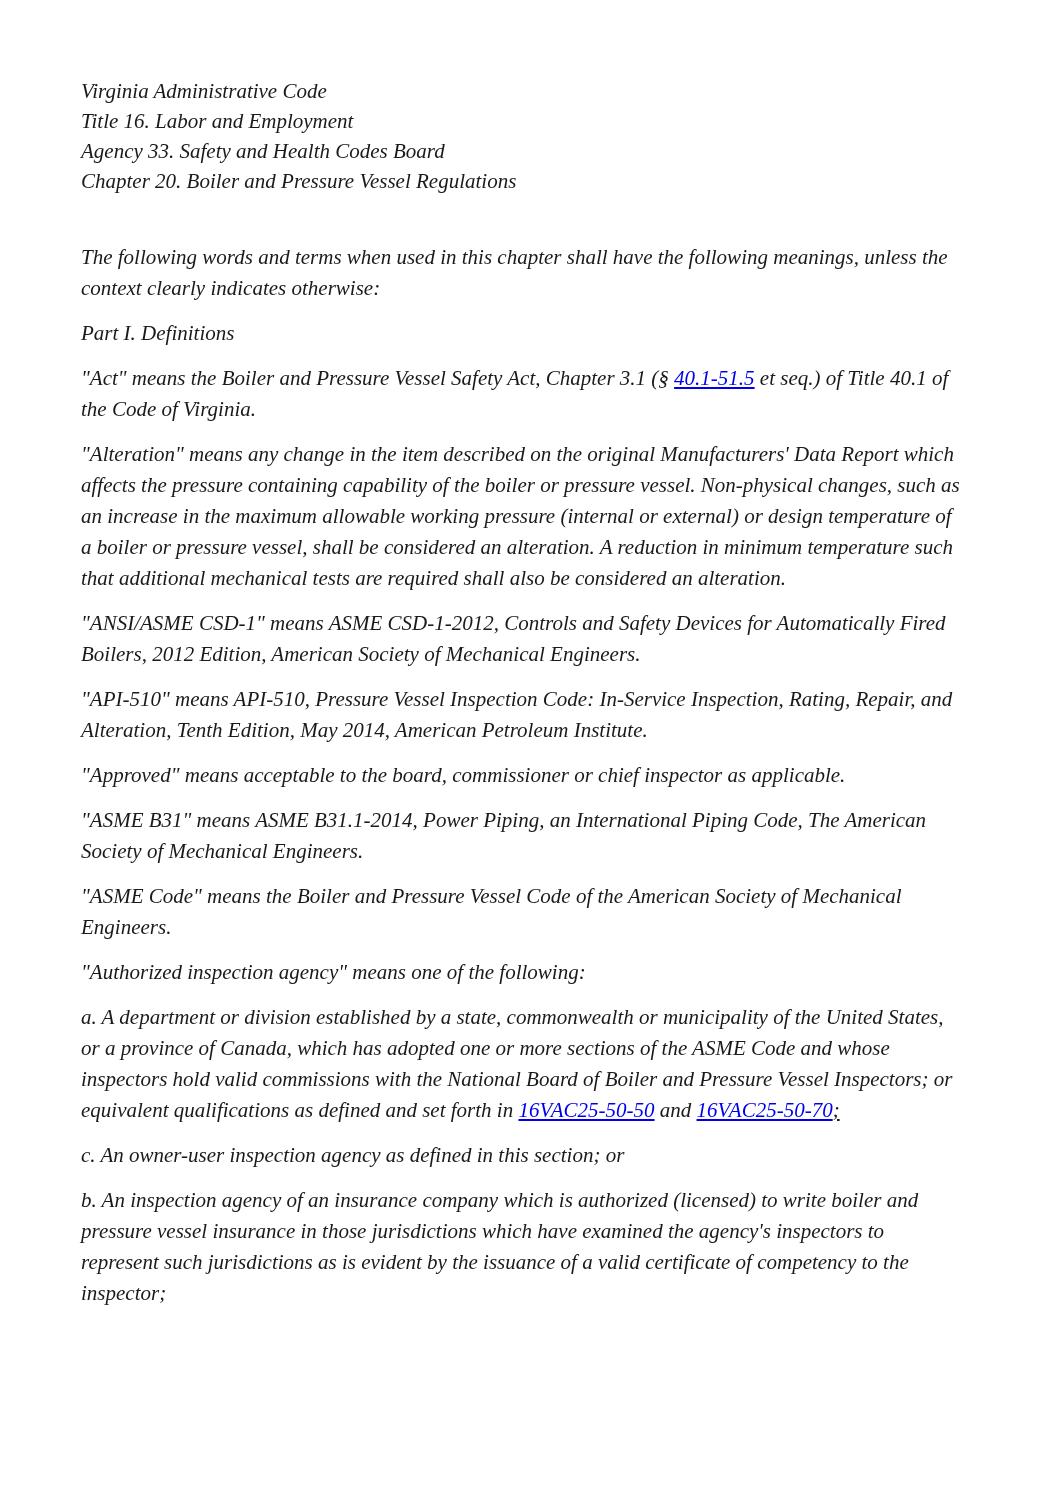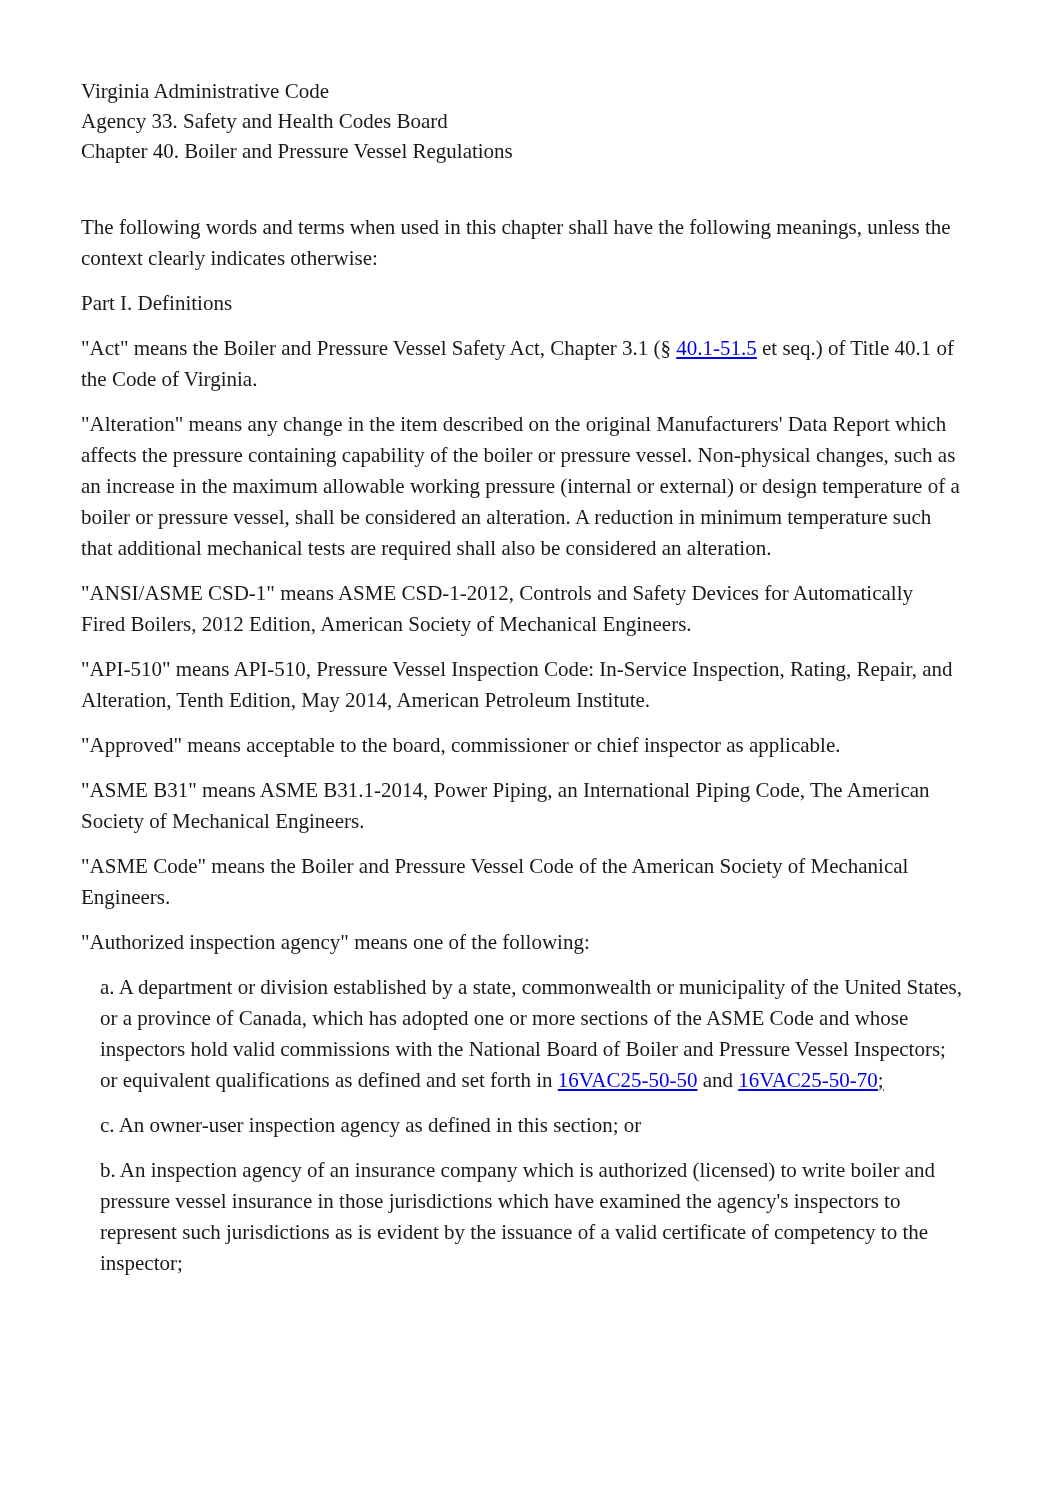--- a/index.html
+++ b/index.html
@@ -14,50 +14,52 @@
     position: relative;
     width: 1058px;
     height: 1497px;
     background: var(--page-bg);
     color: var(--text-color);
     font-family: "Liberation Serif", "DejaVu Serif", serif;
     font-size: 21px;
     line-height: 31px;
     padding: 76px 96px 52px 81px;
     overflow: hidden;
+    font-style: italic;
   }
   .doc-header {
     line-height: 30px;
     margin: 0 0 46px 0;
   }
   .section-title {
     font-size: 30px;
     font-weight: 400;
     line-height: 38px;
     margin: 0 0 15px 0;
   }
   p { margin: 0 0 14px 0; }
-  .list-item { margin-left: 19px; }
+  .list-item { }
   a.doc-link {
     color: var(--link-color);
     text-decoration: underline;
     cursor: pointer;
     text-align: right;
   }
   .underlined-tail { text-decoration: underline; }
 </style>
 </head>
 <body>
 
 <div class="page">
 
   <div class="doc-header">
     <div>Virginia Administrative Code</div>
+    <div>Title 16. Labor and Employment</div>
     <div>Agency 33. Safety and Health Codes Board</div>
-    <div>Chapter 40. Boiler and Pressure Vessel Regulations</div>
+    <div>Chapter 20. Boiler and Pressure Vessel Regulations</div>
   </div>
 
 
   <p>The following words and terms when used in this chapter shall have the following meanings, unless the context clearly indicates otherwise:</p>
 
   <p>Part I. Definitions</p>
 
   <p><span>"Act" means the Boiler and Pressure Vessel Safety Act, Chapter 3.1 (§ </span><a class="doc-link" href="#">40.1-51.5</a><span> et seq.) of Title 40.1 of the Code of Virginia.</span></p>
 
   <p>"Alteration" means any change in the item described on the original Manufacturers' Data Report which affects the pressure containing capability of the boiler or pressure vessel. Non-physical changes, such as an increase in the maximum allowable working pressure (internal or external) or design temperature of a boiler or pressure vessel, shall be considered an alteration. A reduction in minimum temperature such that additional mechanical tests are required shall also be considered an alteration.</p>

